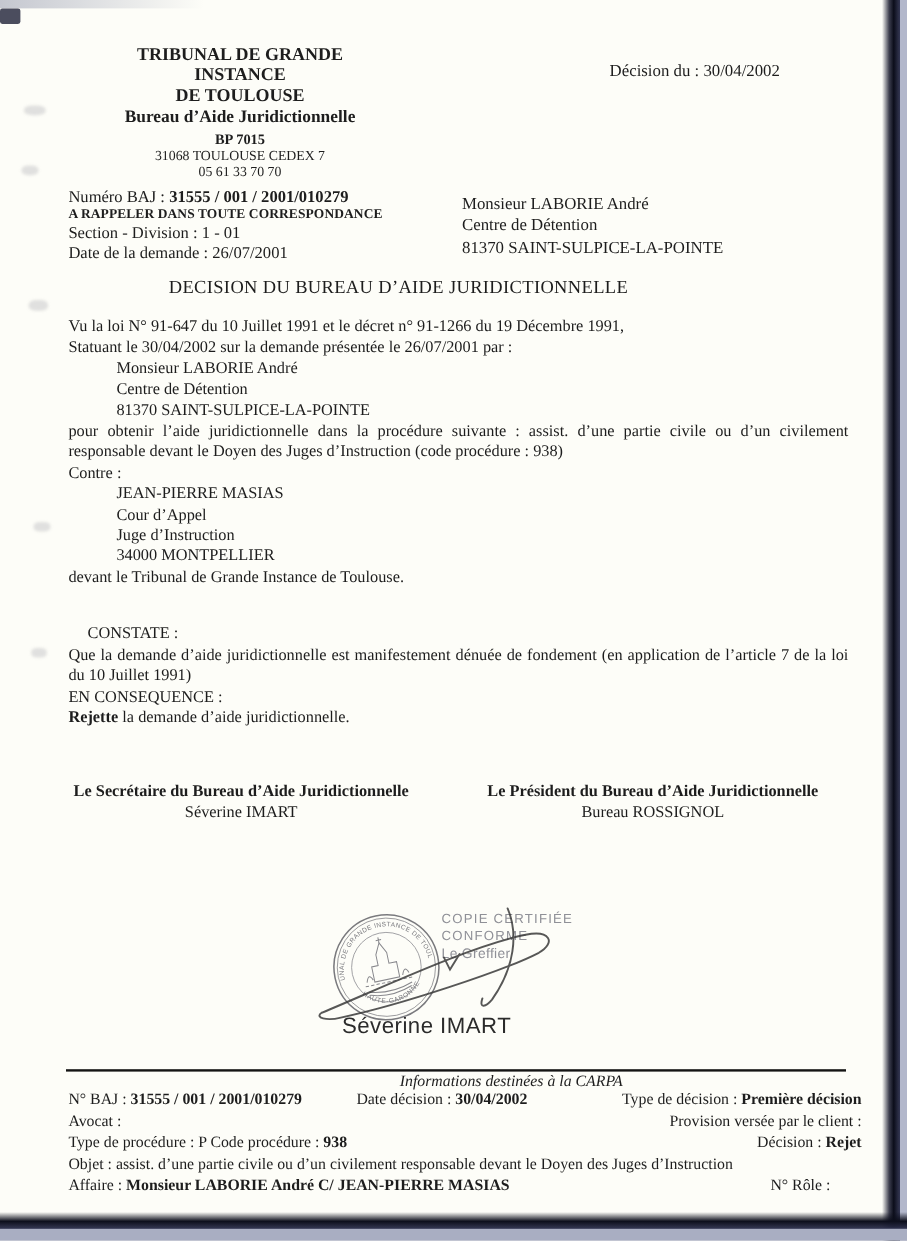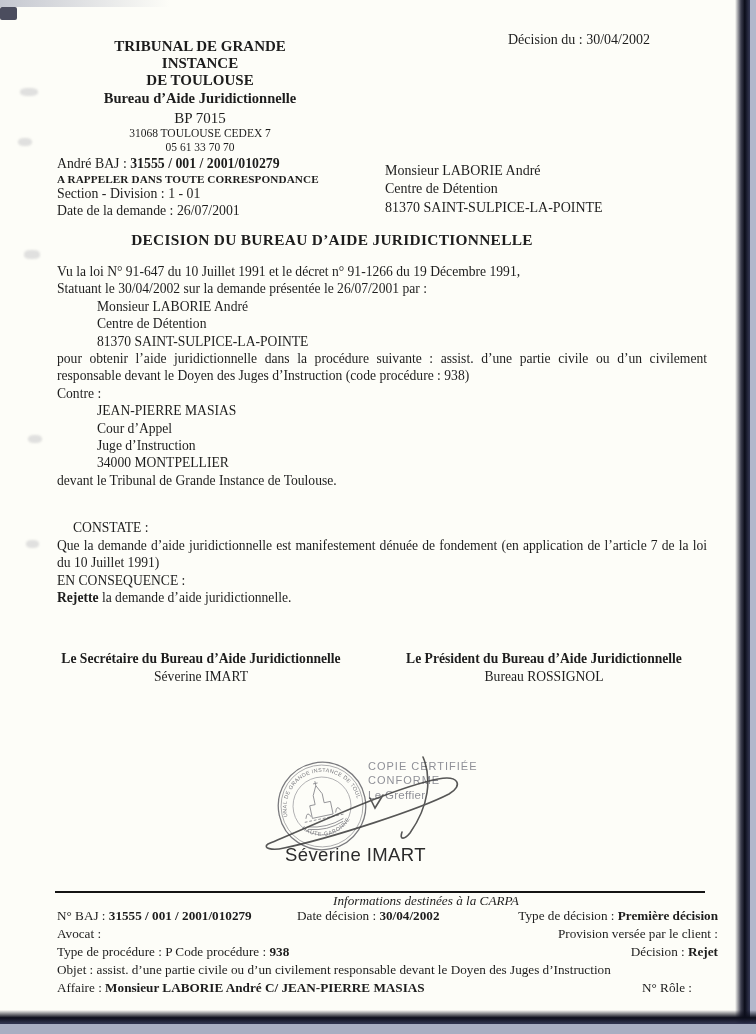--- a/index.html
+++ b/index.html
@@ -14,29 +14,29 @@
      background:linear-gradient(to bottom,rgba(20,22,40,0),#0c0e1b 55%,rgba(44,47,76,.95));}
   .top-haze{position:absolute;left:0;top:0;width:170px;height:7px;
      background:linear-gradient(to right,rgba(150,155,175,.55),rgba(150,155,175,0));}
   .speck{position:absolute;left:0;top:7px;width:17px;height:13px;background:#383a4e;border-radius:2px;
      filter:blur(.4px);opacity:.9;}
   .smudge{position:absolute;background:rgba(110,112,126,.20);filter:blur(1.2px);border-radius:40%;}
   
   .court{position:absolute;left:78px;top:38px;width:244px;text-align:center;line-height:1.12;}
   .court .l1,.court .l2{font-weight:700;font-size:15px;}
   .court .l3{font-weight:700;font-size:14.5px;margin-top:2px;}
-  .court .l4{font-size:15px;margin-top:3px;}
+  .court .l4{font-size:12px;margin-top:3px;font-weight:bold;}
   .court .l5,.court .l6{font-size:11.5px;margin-top:1px;}
-  .decision-date{position:absolute;left:508px;top:32px;font-size:14px;}
+  .decision-date{position:absolute;left:508px;top:52px;font-size:14px;}
   
   .refblock{position:absolute;left:57px;top:156px;font-size:13.8px;line-height:1.22;}
   .refblock .notice{font-weight:700;font-size:11.2px;letter-spacing:.1px;}
   .addressee{position:absolute;left:385px;top:162px;font-size:14px;line-height:1.32;}
   .doc-title{position:absolute;left:0;top:231px;width:664px;text-align:center;
-     font-weight:700;font-size:15.4px;letter-spacing:.3px;}
+     font-weight:400;font-size:15.4px;letter-spacing:.3px;}
   
   .body-text{position:absolute;left:57px;top:263px;width:650px;font-size:13.6px;line-height:17.4px;}
   .indent{padding-left:40px;}
   .just{text-align:justify;}
   .delib{margin-top:17px;}
   .uline{text-decoration:underline;text-underline-offset:2px;}
   .constate-h{margin-top:30px;margin-left:16px;}
   .enconseq-h{}
   b,.bold{font-weight:700;}
   
@@ -78,21 +78,21 @@
     <div class="l1">TRIBUNAL DE GRANDE INSTANCE</div>
     <div class="l2">DE TOULOUSE</div>
     <div class="l3">Bureau d’Aide Juridictionnelle</div>
     <div class="l4">BP 7015</div>
     <div class="l5">31068 TOULOUSE CEDEX 7</div>
     <div class="l6">05 61 33 70 70</div>
   </div>
   <div class="decision-date">Décision du : 30/04/2002</div>
 
   <div class="refblock">
-    <div><span>André BAJ : </span><b>31555 / 001 / 2001/010279</b></div>
+    <div><span>Numéro BAJ : </span><b>31555 / 001 / 2001/010279</b></div>
     <div class="notice">A RAPPELER DANS TOUTE CORRESPONDANCE</div>
     <div>Section - Division : 1 - 01</div>
     <div>Date de la demande : 26/07/2001</div>
   </div>
 
   <div class="addressee">
     <div>Monsieur LABORIE André</div>
     <div>Centre de Détention</div>
     <div>81370 SAINT-SULPICE-LA-POINTE</div>
   </div>

